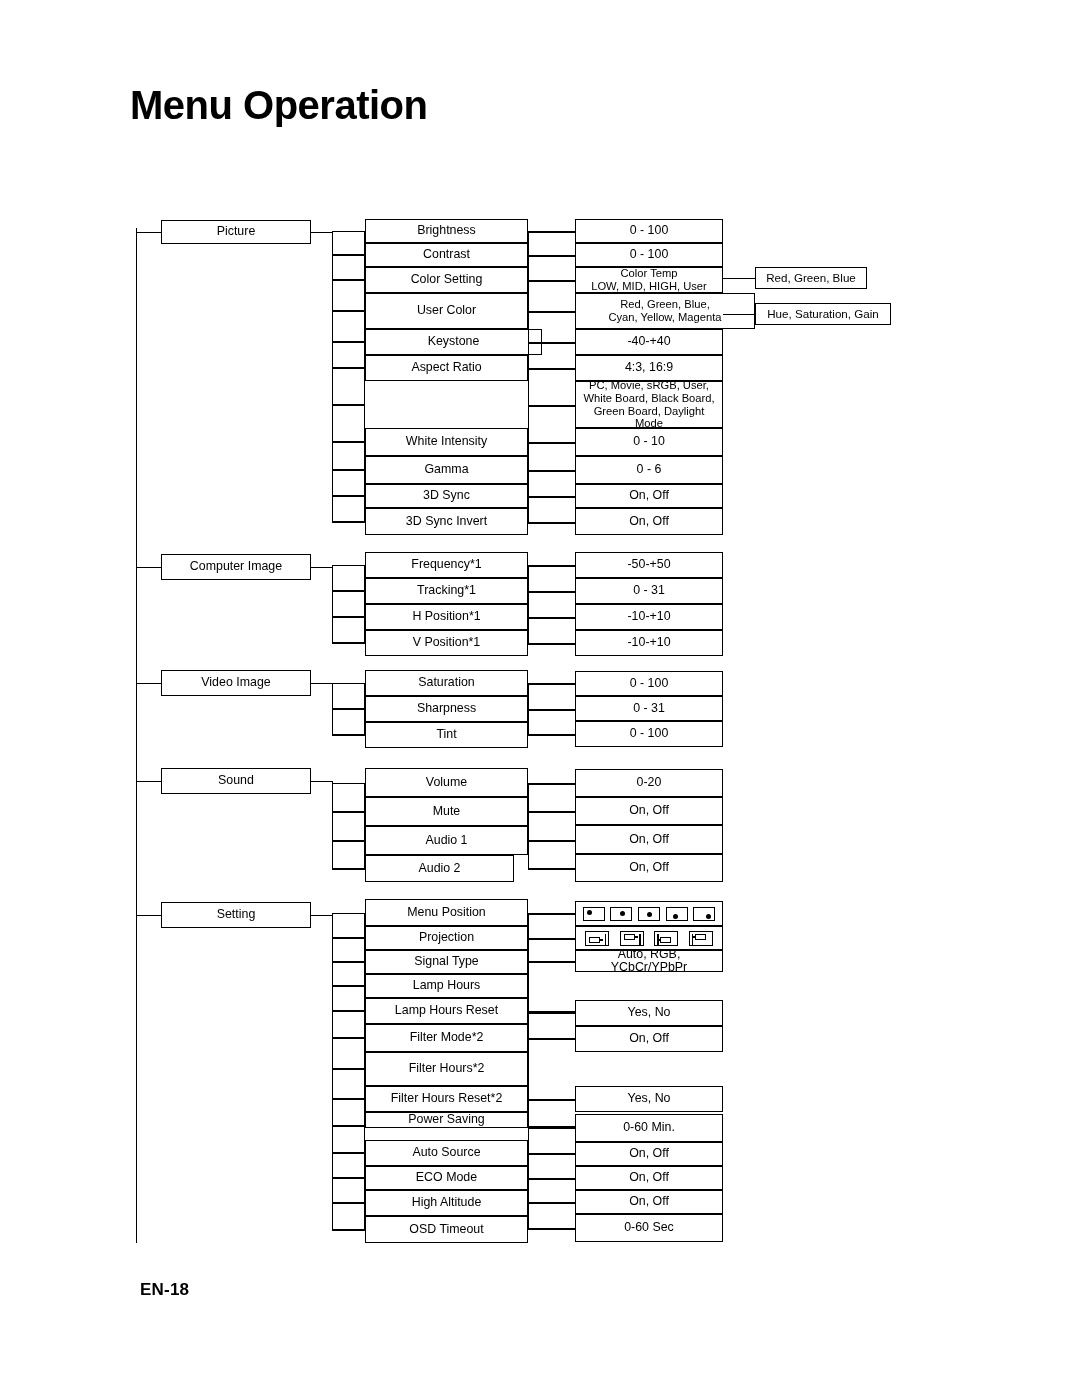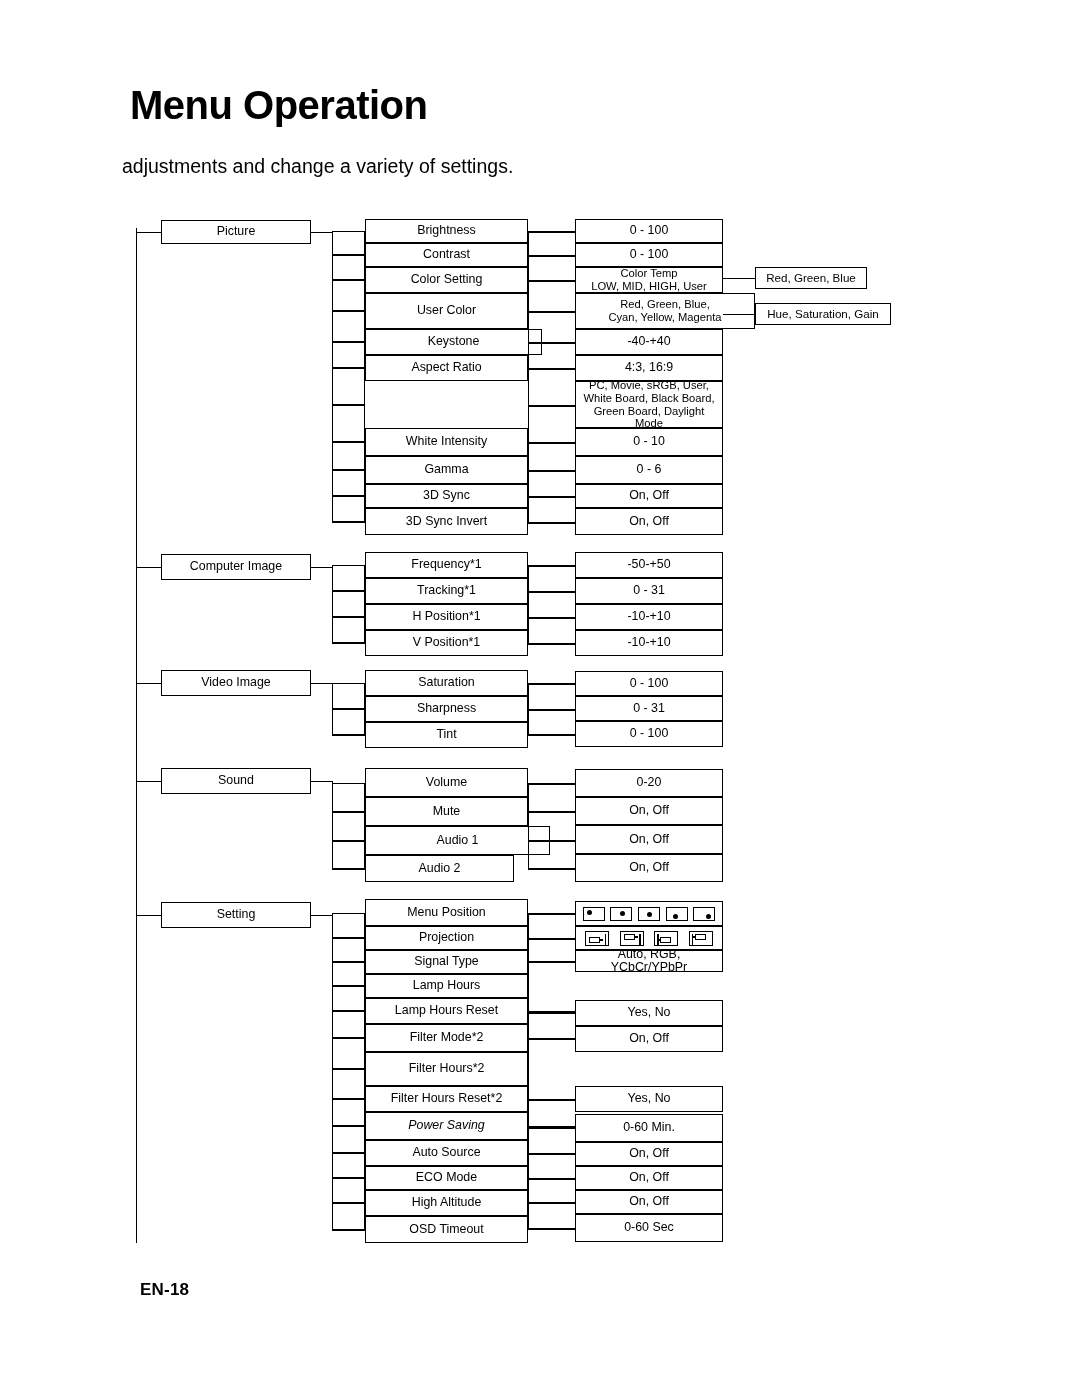--- a/index.html
+++ b/index.html
@@ -86,21 +86,20 @@
   .pj .bar{position:absolute;background:#000;width:1.6px;}
 </style>
 </head>
 <body>
 
 <div class="page">
 
   <h1 class="title">Menu Operation</h1>
 
   <div class="intro">
-    <span class="l2">adjustments and change a variety of settings.</span>
   </div>
 
   <div class="diagram" id="diagram">
       <div class="vline" style="left: 136px; top: 228px; height: 1015px;"></div>
       <div class="box" style="left: 161px; top: 220px; width: 150px; height: 24px;">
         <span>Picture</span>
       </div>
       <div class="hline" style="left: 136px; top: 232px; width: 25px;"></div>
       <div class="hline" style="left: 311px; top: 232px; width: 21px;"></div>
       <div class="vline" style="left: 332px; top: 232px; height: 289.5px;"></div>
@@ -340,21 +339,21 @@
         <span>Mute</span>
       </div>
       <div class="hline" style="left: 332px; top: 811.5px; width: 33px;"></div>
       <div class="brk" style="left: 332px; top: 811.5px; width: 33px; height: 29px;"></div>
       <div class="box" style="left: 575px; top: 797px; width: 148px; height: 28px;">
         <span>On, Off</span>
       </div>
       <div class="hline" style="left: 528px; top: 811px; width: 47px;"></div>
       <div class="hline" style="left: 528px; top: 811.5px; width: 0px;"></div>
       <div class="brk" style="left: 528px; top: 811px; width: 47px; height: 0.5px;"></div>
-      <div class="box" style="left: 365px; top: 826px; width: 185px; height: 29px; text-align: center;">
+      <div class="box" style="left: 365px; top: 826px; width: 163px; height: 29px; text-align: center;">
         <span>Audio 1</span>
       </div>
       <div class="hline" style="left: 332px; top: 840.5px; width: 33px;"></div>
       <div class="brk" style="left: 332px; top: 840.5px; width: 33px; height: 28px;"></div>
       <div class="box" style="left: 575px; top: 825px; width: 148px; height: 29px;">
         <span>On, Off</span>
       </div>
       <div class="hline" style="left: 528px; top: 839.5px; width: 47px;"></div>
       <div class="hline" style="left: 528px; top: 840.5px; width: 0px;"></div>
       <div class="brk" style="left: 528px; top: 839.5px; width: 47px; height: 1px;"></div>
@@ -477,21 +476,21 @@
         <span>Filter Hours Reset*2</span>
       </div>
       <div class="hline" style="left: 332px; top: 1099px; width: 33px;"></div>
       <div class="brk" style="left: 332px; top: 1099px; width: 33px; height: 27px;"></div>
       <div class="box" style="left: 575px; top: 1086px; width: 148px; height: 26px;">
         <span>Yes, No</span>
       </div>
       <div class="hline" style="left: 528px; top: 1099px; width: 47px;"></div>
       <div class="hline" style="left: 528px; top: 1099px; width: 0px;"></div>
       <div class="brk" style="left: 528px; top: 1099px; width: 47px; height: 0.0001px;"></div>
-      <div class="box" style="left: 365px; top: 1112px; width: 163px; height: 28px; font-style: italic;">
+      <div class="box" style="left: 365px; top: 1112px; width: 163px; height: 16px;">
         <span>Power Saving</span>
       </div>
       <div class="hline" style="left: 332px; top: 1126px; width: 33px;"></div>
       <div class="brk" style="left: 332px; top: 1126px; width: 33px; height: 27px;"></div>
       <div class="box" style="left: 575px; top: 1114px; width: 148px; height: 28px;">
         <span>0-60 Min.</span>
       </div>
       <div class="hline" style="left: 528px; top: 1128px; width: 47px;"></div>
       <div class="hline" style="left: 528px; top: 1126px; width: 0px;"></div>
       <div class="brk" style="left: 528px; top: 1126px; width: 47px; height: 2px;"></div>

